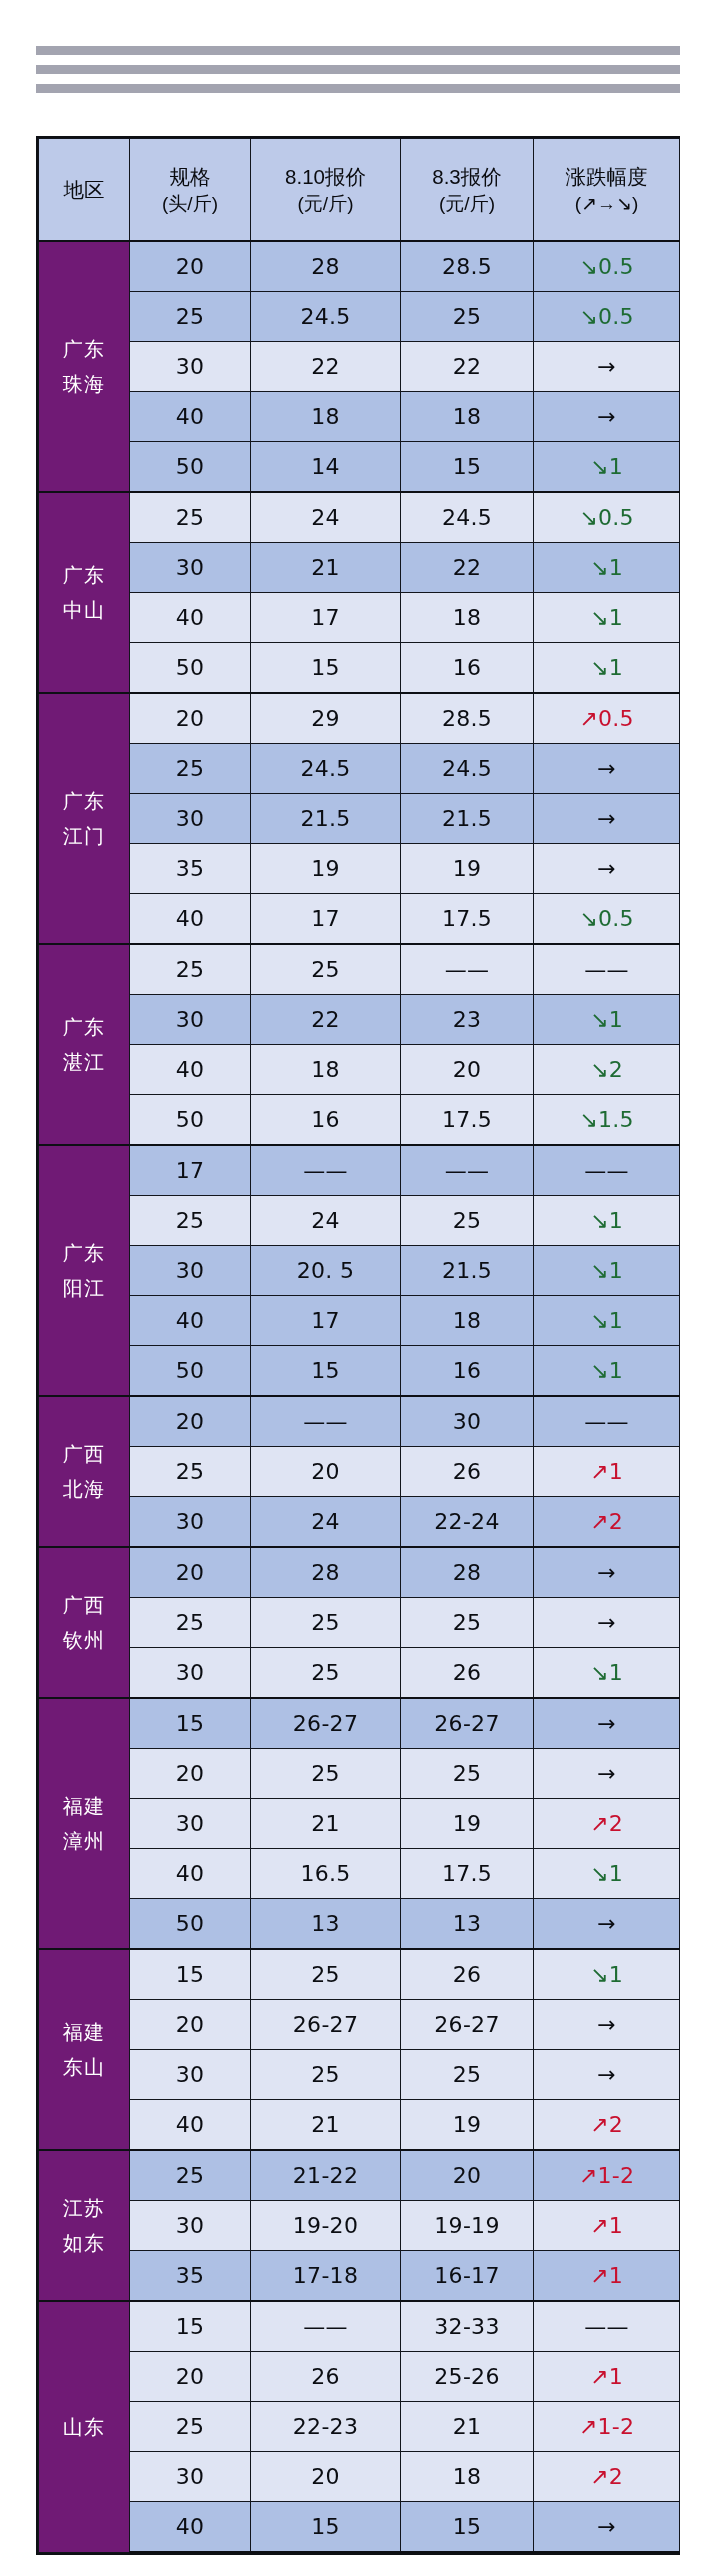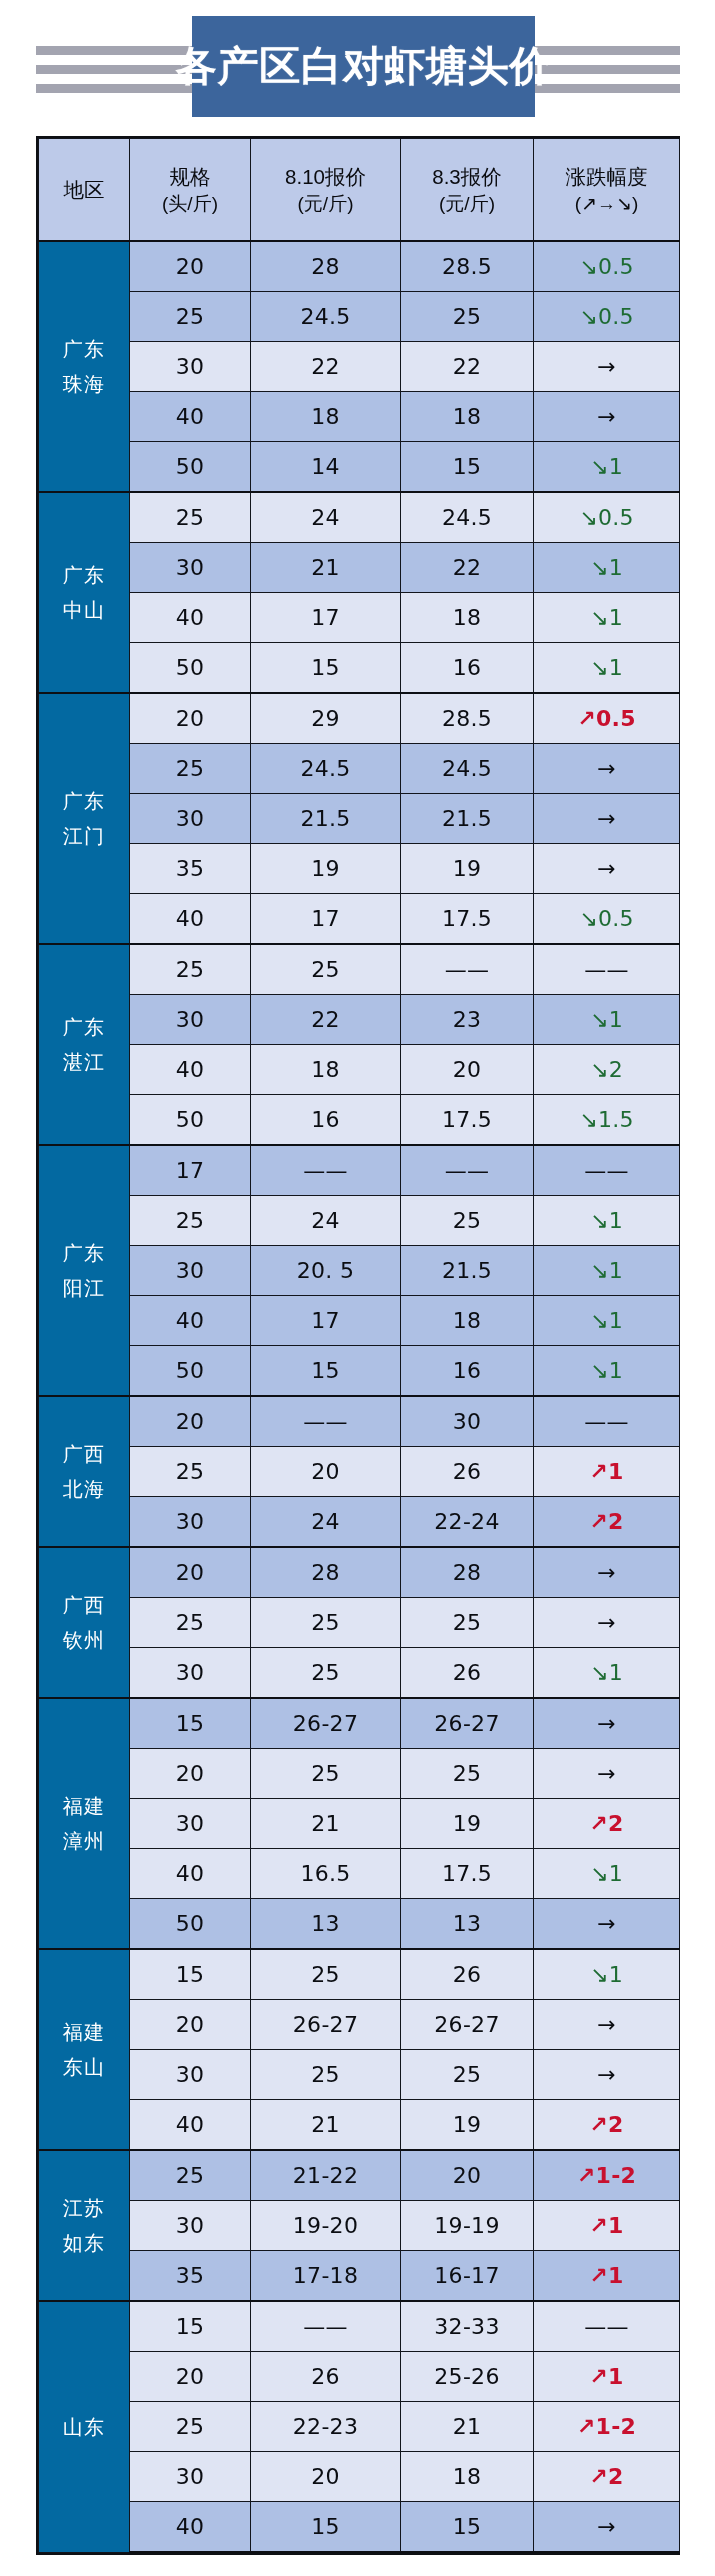--- a/index.html
+++ b/index.html
@@ -101,63 +101,60 @@
     line-height:1.05;
   }
   .th-main{font-size:20.5px;}
   .th-sub{font-size:19px;margin-top:6px;}
   .th-one{font-size:20.5px;}
   thead th.head-region{border-bottom:2px solid #0d0f14;}
   thead th{border-bottom:2px solid #0d0f14;}
 
   
   td.region{
-    background:#0369a1;
+    background:#701a75;
     color:#ffffff;
     font-size:20px;
     line-height:1.75;
     letter-spacing:1.3px;
     border-left:none;
     border-right:1.3px solid #12151c;
   }
   td.region .rl{display:block;}
 
   
   td.cell{
     height:49px;
     font-size:22px;
     color:#0b0d12;
     font-family:"DejaVu Sans","Liberation Sans",sans-serif;
     letter-spacing:0.3px;
   }
   tr.tone-a td.cell{background:#aec0e4;}
   tr.tone-b td.cell{background:#dfe4f3;}
 
-  td.chg.up{color:#c8102e;font-weight:bold;}
+  td.chg.up{color:#c8102e;}
   td.chg.down{color:#1e6b33;}
   td.chg.flat{color:#0b0d12;}
   td.chg.na{color:#0b0d12;}
 
   tr.section-start td{border-top:2.7px solid #0d0f14;}
   tr.section-start td.region{border-top:2.7px solid #0d0f14;}
   tbody tr:last-child td{border-bottom:2px solid #0d0f14;}
 </style>
 </head>
 <body>
 
 <div id="page">
 
   <div class="banner">
     <div class="stripes">
       <div class="stripe s1"></div>
       <div class="stripe s2"></div>
       <div class="stripe s3"></div>
-    </div>
-    <div class="title-box">
-      <span class="title-text">各产区白对虾塘头价</span>
     </div>
   </div>
 
   <div class="table-wrap">
     <table class="price">
       <colgroup>
         <col class="c-region">
           <col class="c-spec">
           <col class="c-p1">
           <col class="c-p2">

